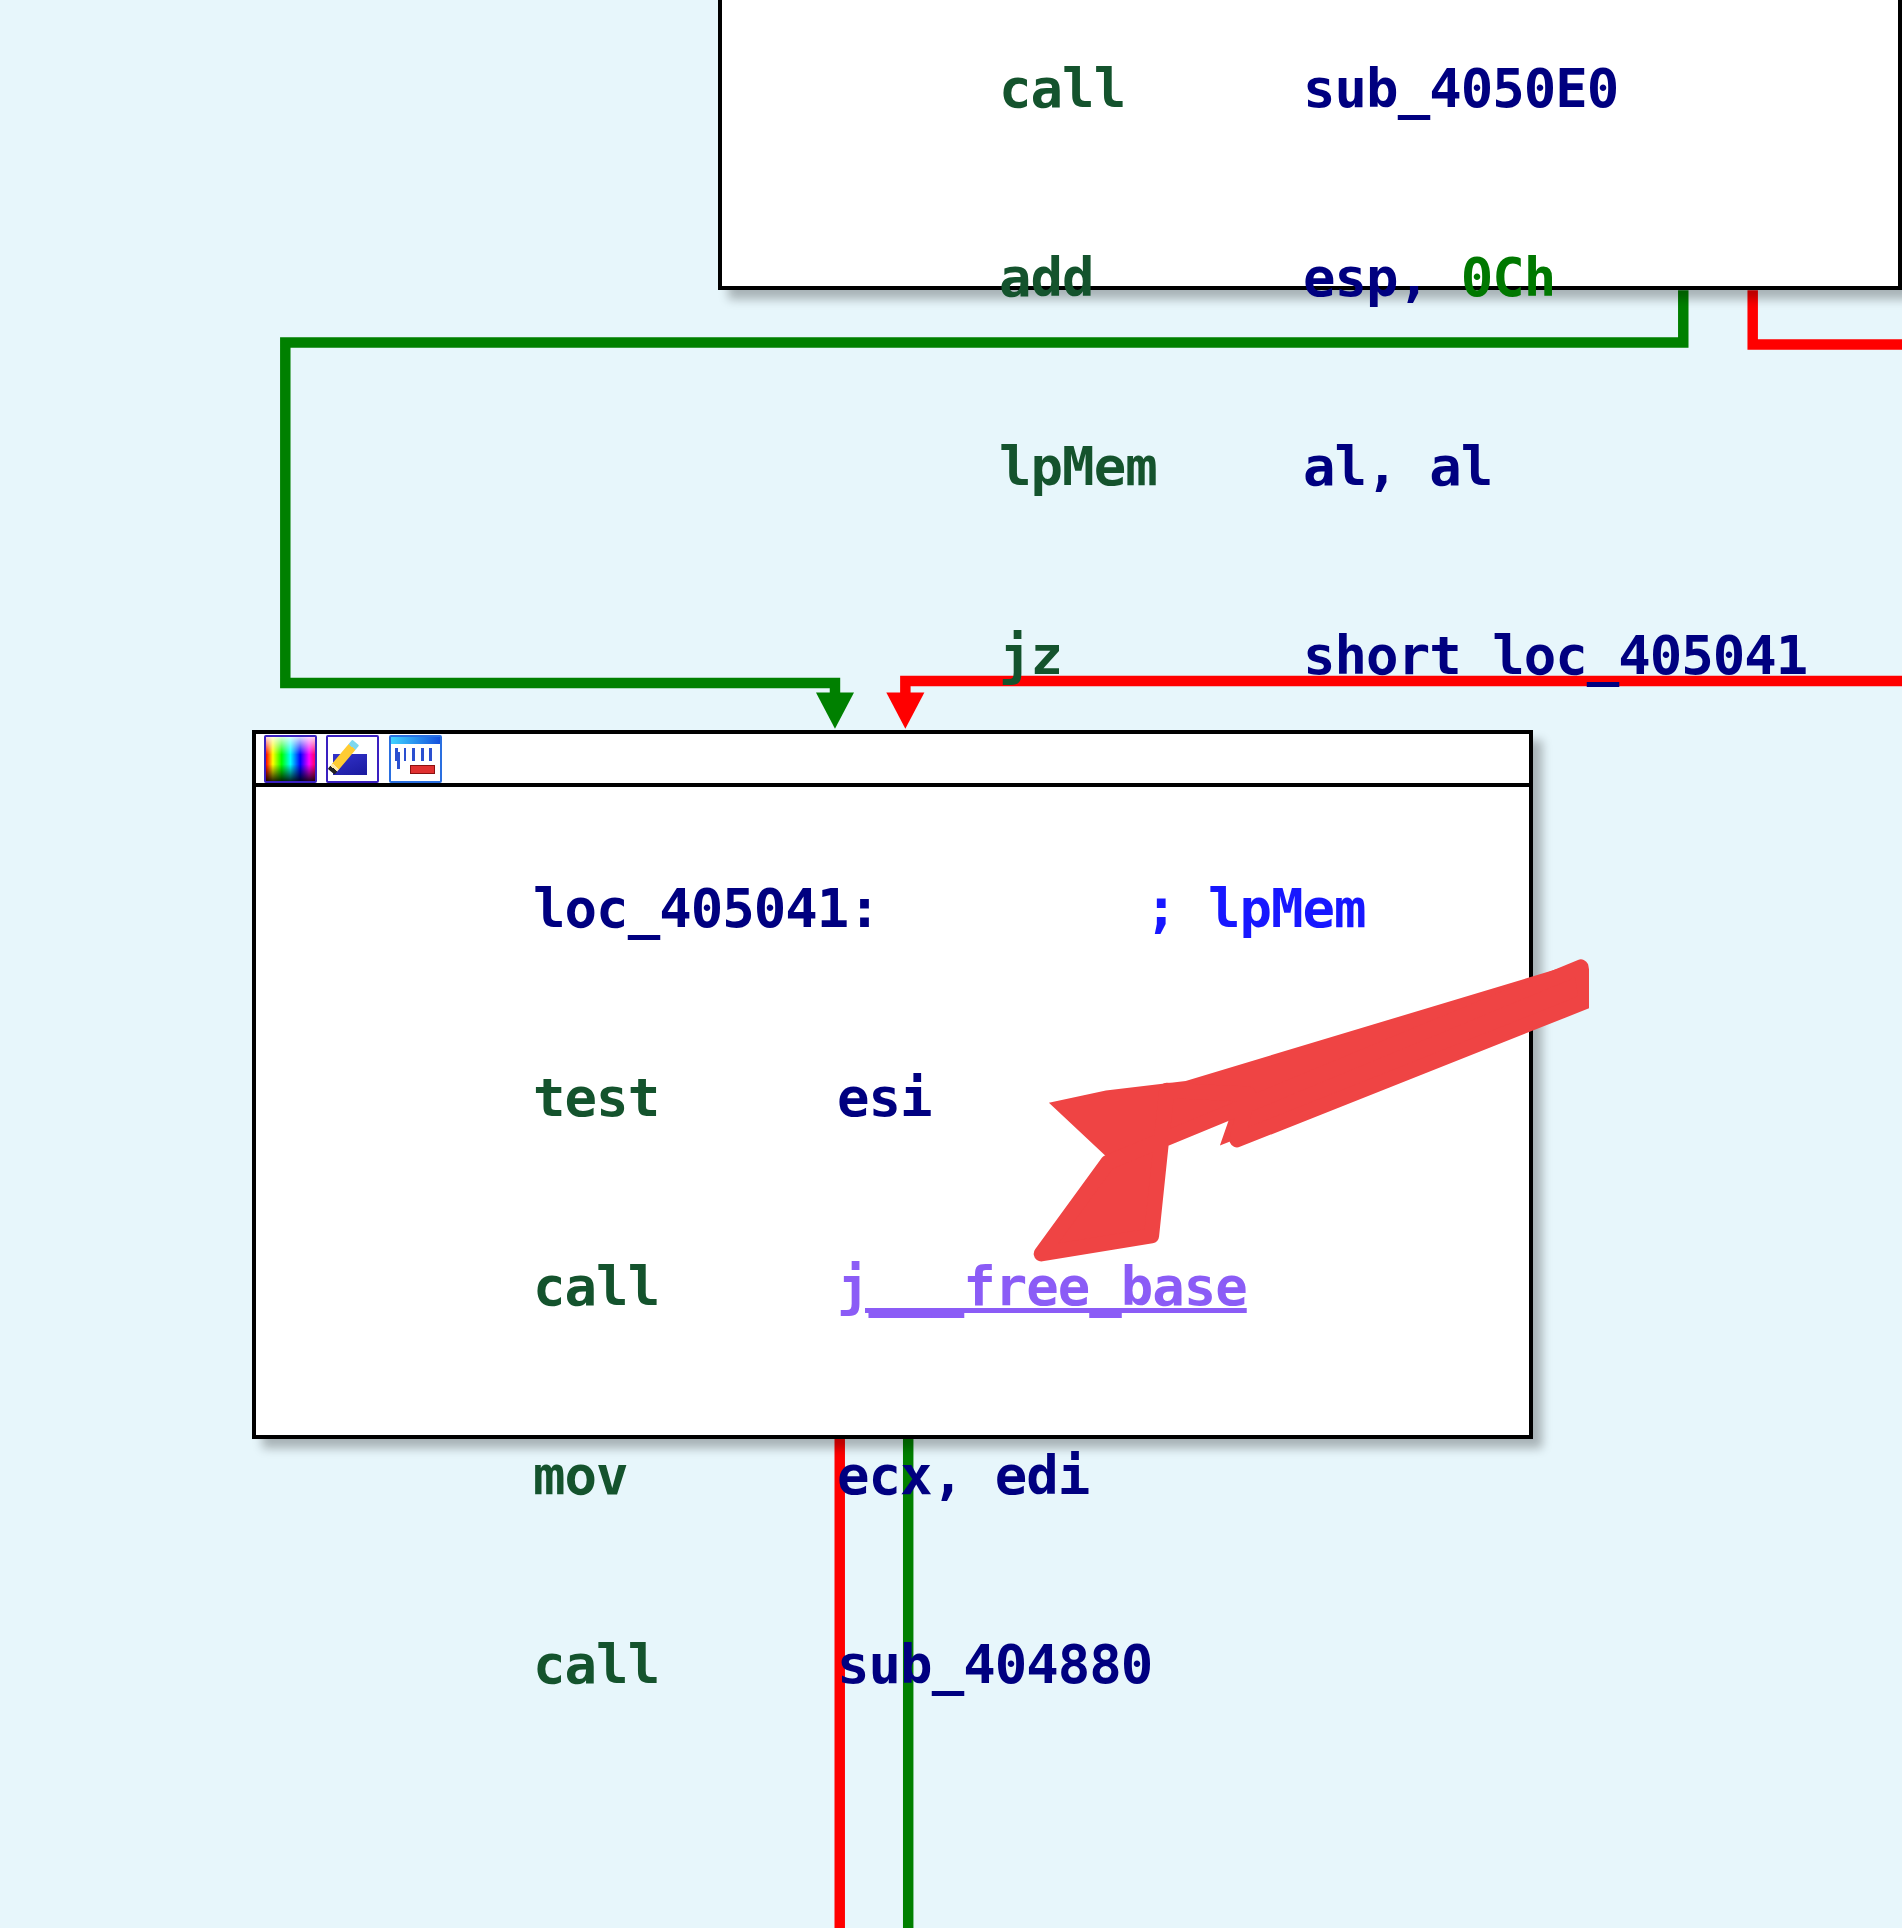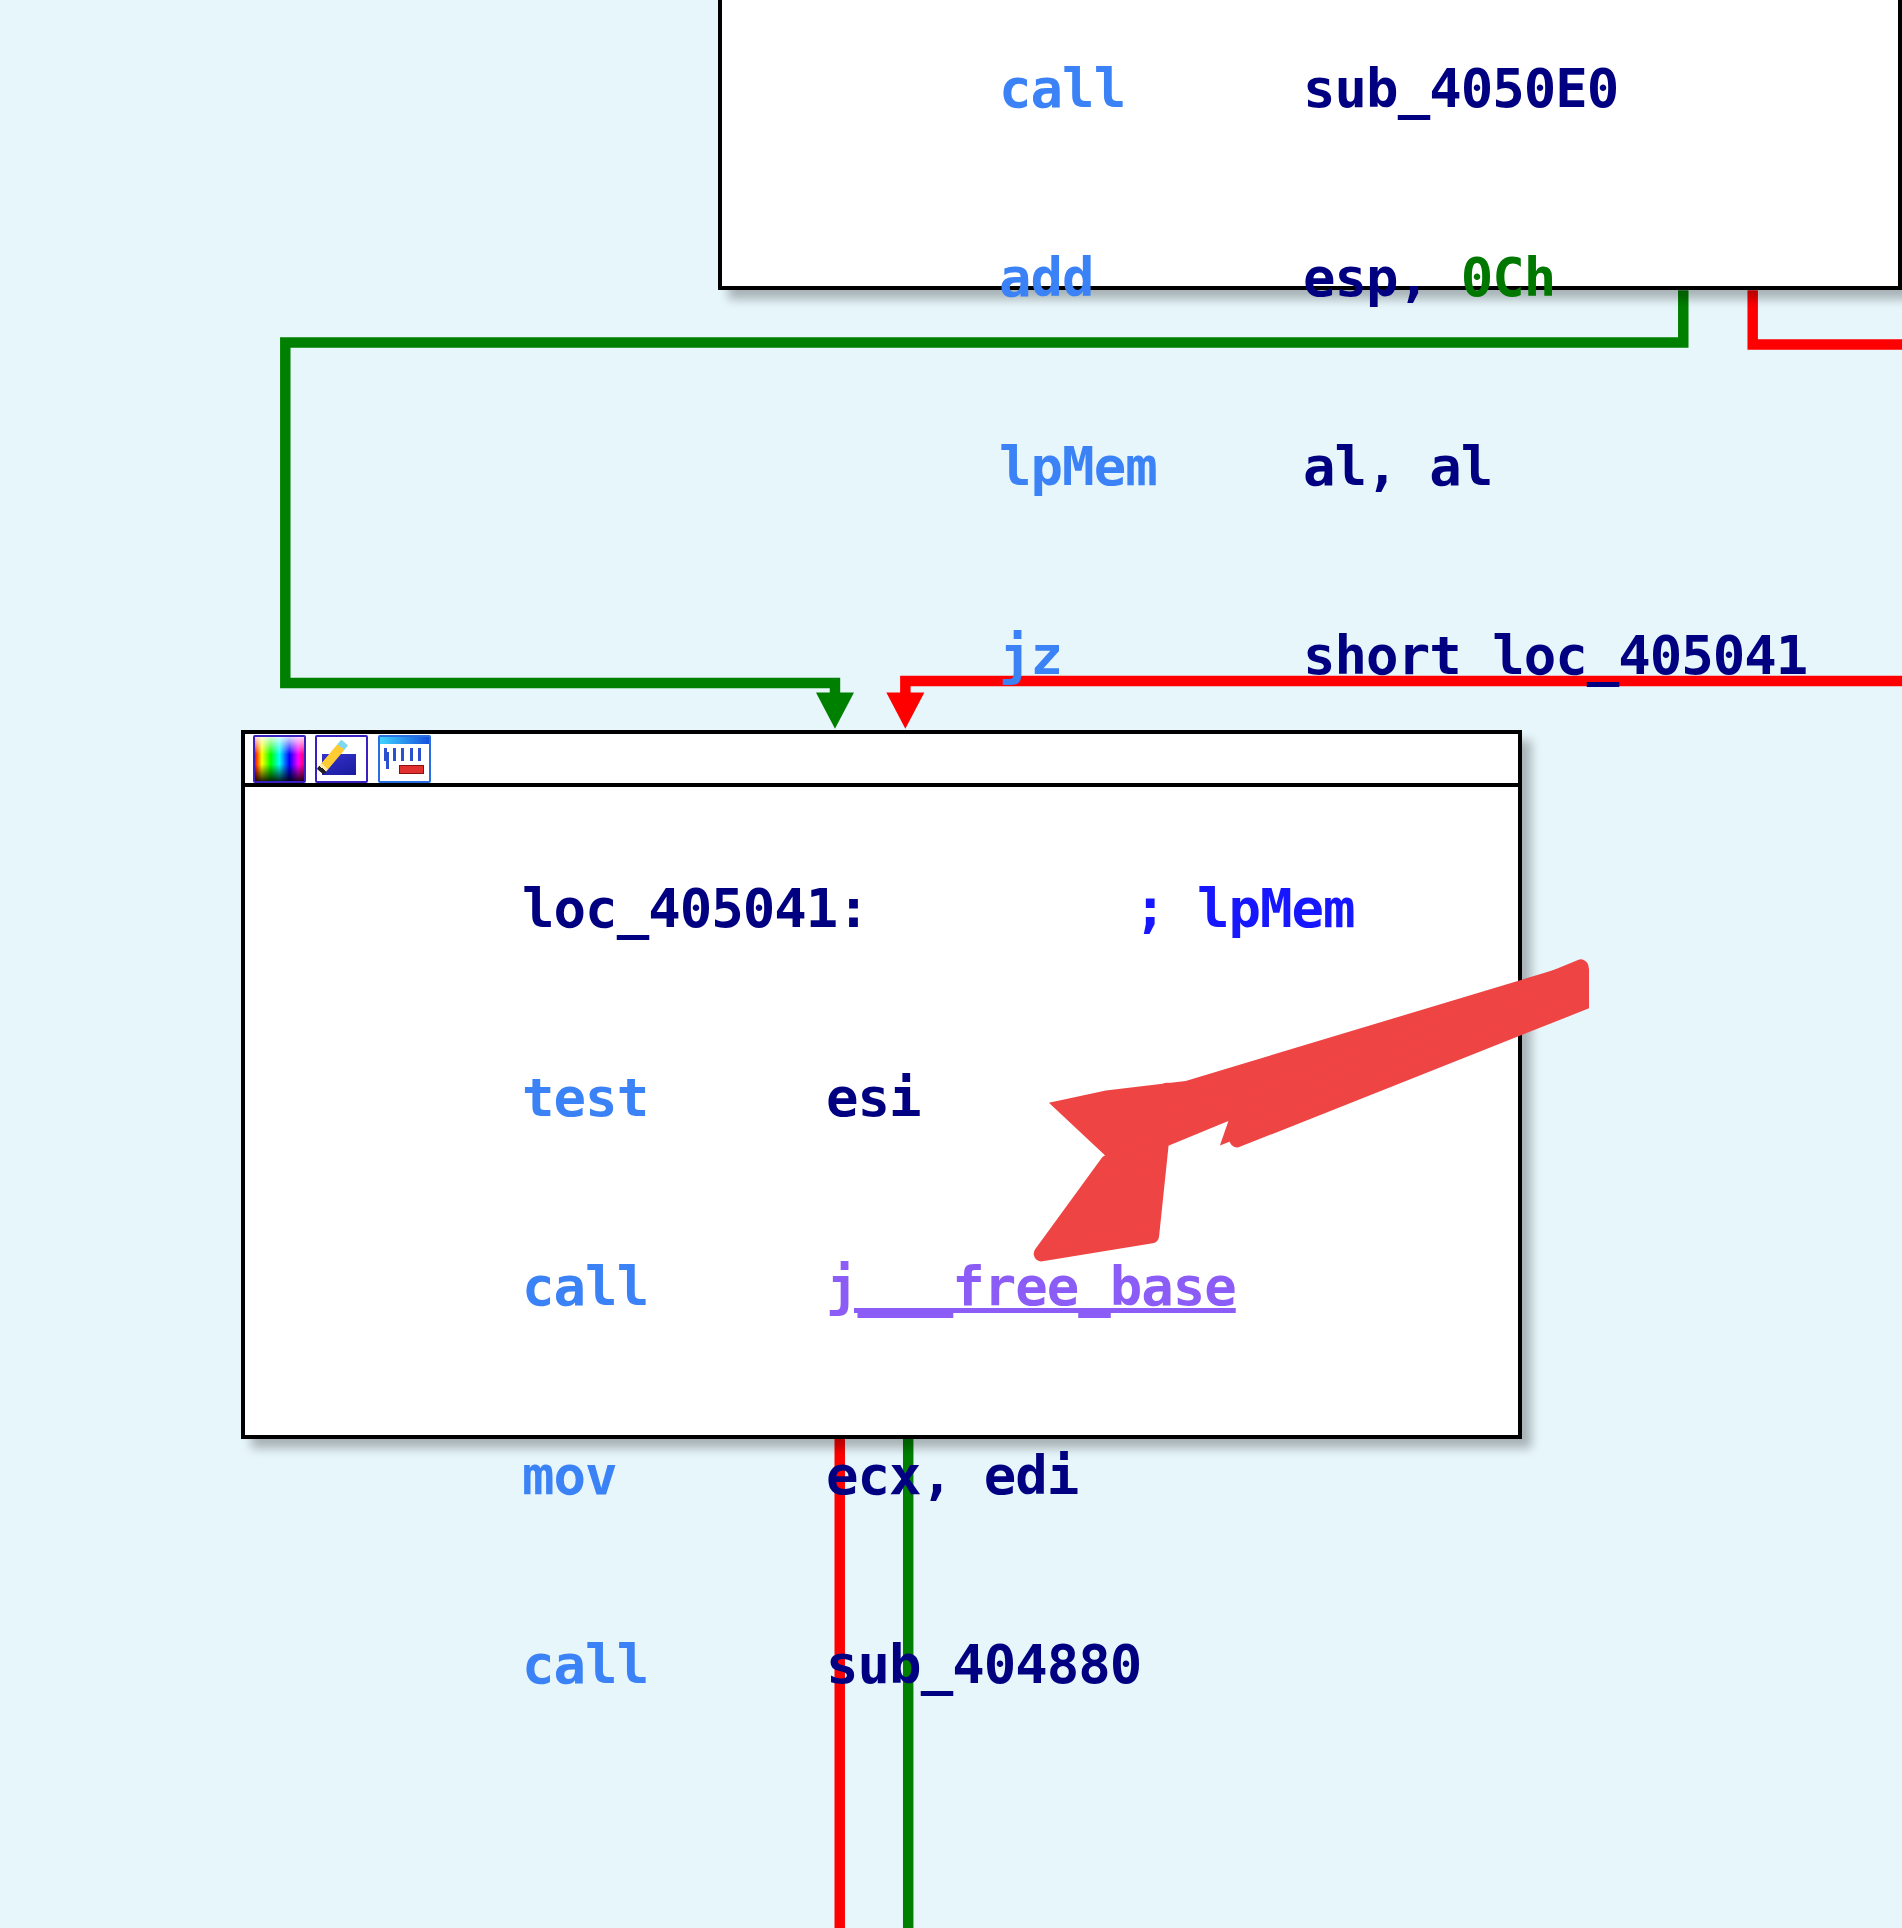--- a/index.html
+++ b/index.html
@@ -47,21 +47,21 @@
   .code-line {
     white-space: pre;
     font-size: 54px;
     line-height: 63px;
     font-weight: bold;
     color: #000080;
     letter-spacing: -1px;
     padding-left: 25px;
     font-family: "DejaVu Sans Mono", "Liberation Mono", monospace;
   }
-  .mnemonic { color: #3b82f6; display: inline-block; width: 304px; }
+  .mnemonic { color: #14532d; display: inline-block; width: 304px; }
   .op       { color: #000080; }
   .num      { color: #007800; }
   .xref     { color: #8b5cf6; text-decoration: underline; }
   .label    { color: #000080; }
   .comment  { color: #1717ff; }
 
   
   .tbicon {
     width: 53px;
     height: 48px;
@@ -163,21 +163,21 @@
         <span class="mnemonic">lpMem</span><span class="op">al, al</span>
       </div>
 
       <div class="code-line">
         <span class="mnemonic">jz</span><span class="op">short loc_405041</span>
       </div>
 
     </div>
   </div>
 
-  <div class="node" id="block-405041" style="left:241px; top:730px; width:1281px; height:709px;">
+  <div class="node" id="block-405041" style="left:252px; top:730px; width:1281px; height:709px;">
 
     <div class="node-titlebar">
       <div class="tbicon icon-palette"></div>
       <div class="tbicon icon-edit">
         <div class="ie-rect"></div>
         <div class="ie-pencil"></div>
       </div>
       <div class="tbicon icon-graph">
         <div class="ig-head"></div>
         <div class="ig-arrows"></div>

